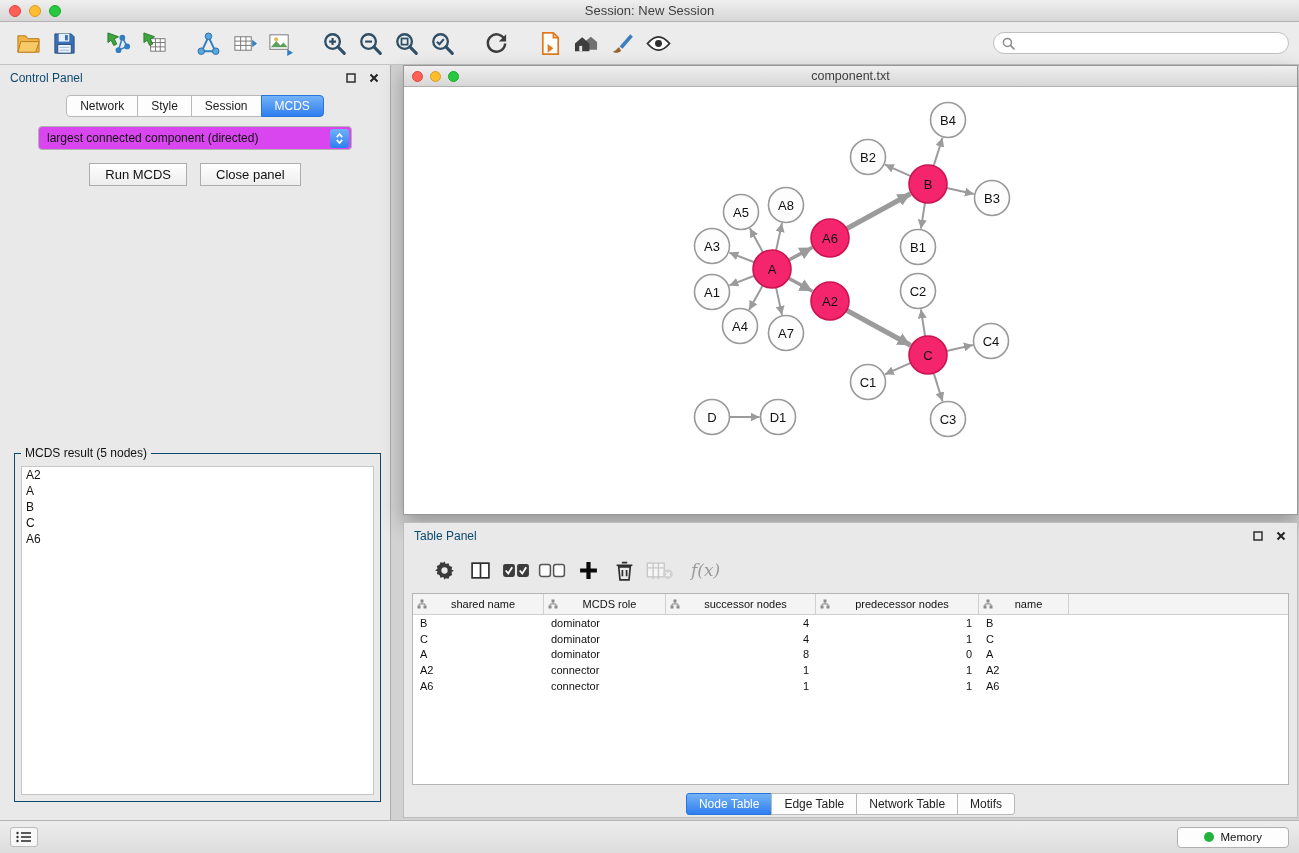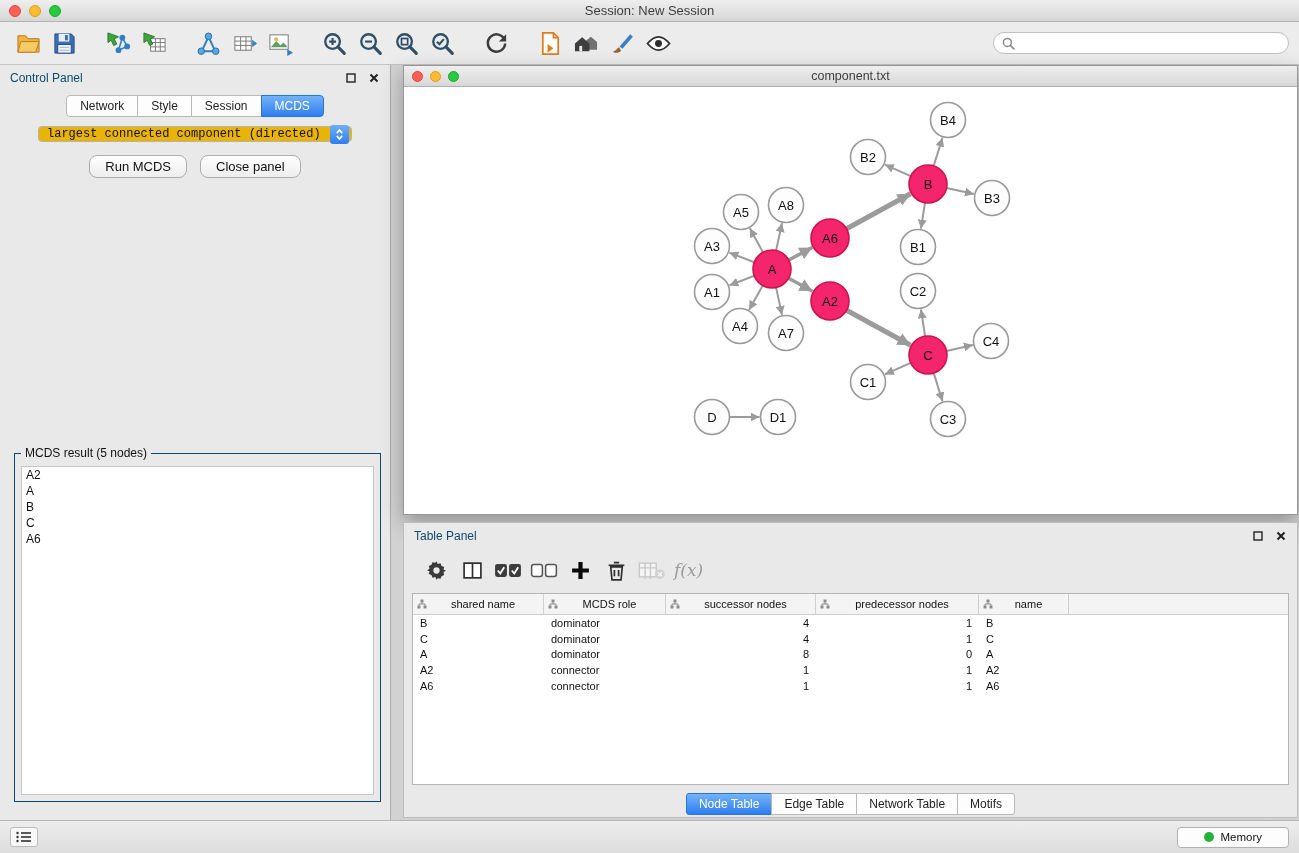--- a/index.html
+++ b/index.html
@@ -38,28 +38,28 @@
 .panel-title{font-size:12px;color:#0c4a6e;}
 .panel-controls{margin-left:auto;display:flex;gap:10px;align-items:center;}
 .pc-btn{width:13px;height:13px;display:flex;align-items:center;justify-content:center;cursor:default;}
 .cp-tabs{display:flex;justify-content:center;margin-top:4px;}
 .cp-tab{font-size:12px;padding:3px 13px;background:#fdfdfd;border:1px solid #b9b9b9;
   margin-left:-1px;color:#222;cursor:default;}
 .cp-tab:first-child{border-radius:4px 0 0 4px;margin-left:0;}
 .cp-tab:last-child{border-radius:0 4px 4px 0;}
 .cp-tab.active{background:linear-gradient(#74b3f7,#2e7ef0);border-color:#2674de;color:#fff;}
 .cp-opt-label{text-align:center;margin-top:22px;font-size:12.5px;color:#111;}
-.cp-select{width:314px;height:16px;margin:9px auto 0;background:#eab308;border:1px solid #b3b3b3;
-  border-radius:4px;display:flex;align-items:center;cursor:default;font-family:Liberation Mono, monospace;}
+.cp-select{width:314px;height:24px;margin:9px auto 0;background:#d946ef;border:1px solid #b3b3b3;
+  border-radius:4px;display:flex;align-items:center;cursor:default;}
 .cp-select-val{flex:1;font-size:12px;padding-left:8px;color:#111;white-space:nowrap;overflow:hidden;}
 .cp-select-step{width:19px;height:19px;margin-right:2px;border-radius:3px;
   background:linear-gradient(#6fb0f7,#2e7ef0);display:flex;align-items:center;justify-content:center;}
 .cp-select-step svg{width:9px;height:13px;}
 .cp-buttons{display:flex;justify-content:center;gap:13px;margin-top:13px;}
-.mac-btn{background:linear-gradient(#ffffff,#ededed);border:1px solid #adadad;border-radius:8px;
+.mac-btn{background:linear-gradient(#ffffff,#ededed);border:1px solid #adadad;border-radius:0;
   font-size:13px;padding:3px 15px;color:#111;font-family:inherit;cursor:default;}
 .result-fieldset{position:absolute;left:14px;right:9px;top:388px;bottom:18px;
   border:1px solid #0c4a6e;padding-left:40px;}
 .result-legend{position:absolute;top:-8px;left:6px;background:#e9e9e9;padding:0 4px;
   font-size:12px;color:#111;}
 .result-box{position:absolute;left:6px;right:6px;top:12px;bottom:6px;background:#fff;
   border:1px solid #c6c6c6;overflow:hidden;}
 .result-item{font-size:12px;line-height:16px;padding-left:4px;color:#111;}
 
 
@@ -73,21 +73,21 @@
 .net-canvas{position:absolute;top:21px;left:0;right:0;bottom:0;background:#fff;}
 #net-svg{width:100%;height:100%;display:block;}
 #net-svg line{stroke:#9b9b9b;}
 .n-plain{fill:#fdfdfd;stroke:#9a9a9a;stroke-width:1.6;}
 .n-mcds{fill:#f5256d;stroke:#cb134f;stroke-width:1.6;}
 #net-svg text{font-family:"Liberation Sans",sans-serif;font-size:13px;fill:#111;text-anchor:middle;}
 
 
 .table-panel{position:absolute;left:403px;top:457px;width:895px;height:296px;background:#e9e9e9;
   border:1px solid #bdbdbd;}
-.tp-toolbar{height:42px;display:flex;align-items:center;padding:0 16px;gap:0;}
+.tp-toolbar{height:42px;display:flex;align-items:center;padding:0 24px;gap:9px;}
 .tp-btn{width:32px;height:30px;display:flex;align-items:center;justify-content:center;cursor:default;}
 .tp-btn svg{width:21px;height:21px;}
 .tp-btn.wide svg{width:28px;height:19px;}
 .tp-btn.dis{opacity:.55}
 .fx{font-family:"DejaVu Serif",serif;font-style:italic;font-size:17px;color:#9a9a9a;
   padding:0 6px;cursor:default;}
 .tp-table{position:absolute;left:8px;right:8px;top:70px;height:192px;background:#fff;
   border:1px solid #b5b5b5;overflow:hidden;}
 .tp-thead{display:flex;height:21px;background:#f4f4f4;border-bottom:1px solid #cfcfcf;}
 .th{display:flex;align-items:center;border-right:1px solid #cfcfcf;font-size:11px;

